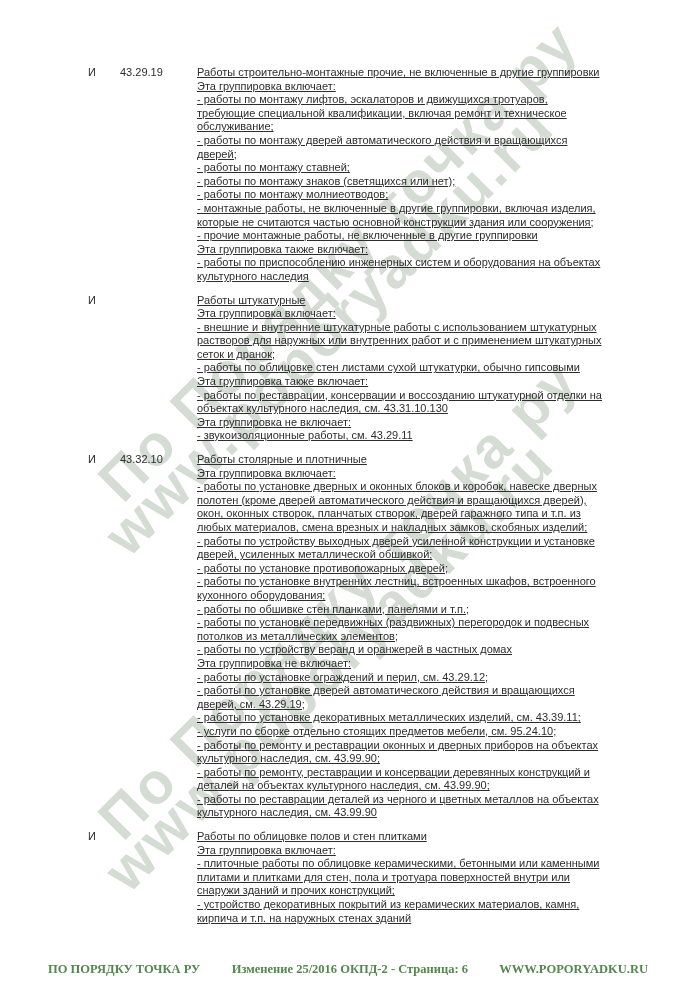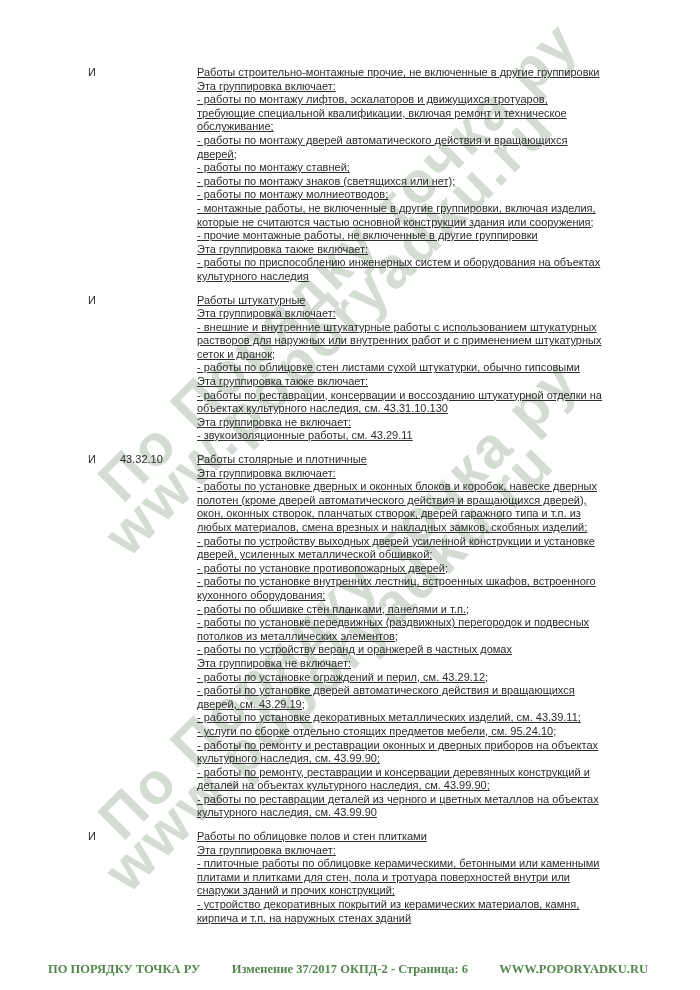--- a/index.html
+++ b/index.html
@@ -81,20 +81,21 @@
 <div class="watermark-layer">
   <div class="wm-line wm-a1">По Порядку точка ру</div>
   <div class="wm-line wm-a2">www.poporyadku.ru</div>
   <div class="wm-line wm-b1">По Порядку точка ру</div>
   <div class="wm-line wm-b2">www.poporyadku.ru</div>
 </div>
 
 <div class="content">
   <div class="section">
     <div class="marker">И</div>
+    <div class="code">43.29.19</div>
     <div class="body">Работы строительно-монтажные прочие, не включенные в другие группировки
 Эта группировка включает:
 - работы по монтажу лифтов, эскалаторов и движущихся тротуаров,
 требующие специальной квалификации, включая ремонт и техническое
 обслуживание;
 - работы по монтажу дверей автоматического действия и вращающихся
 дверей;
 - работы по монтажу ставней;
 - работы по монтажу знаков (светящихся или нет);
 - работы по монтажу молниеотводов;
@@ -160,15 +161,15 @@
 - плиточные работы по облицовке керамическими, бетонными или каменными
 плитами и плитками для стен, пола и тротуара поверхностей внутри или
 снаружи зданий и прочих конструкций;
 - устройство декоративных покрытий из керамических материалов, камня,
 кирпича и т.п. на наружных стенах зданий</div>
   </div>
 </div>
 
 <div class="footer">
   <span>ПО ПОРЯДКУ ТОЧКА РУ</span>
-  <span>Изменение 37/2017 ОКПД-2 - Страница: 6</span>
+  <span>Изменение 25/2016 ОКПД-2 - Страница: 6</span>
   <span>WWW.POPORYADKU.RU</span>
 </div>
 
 </body></html>

